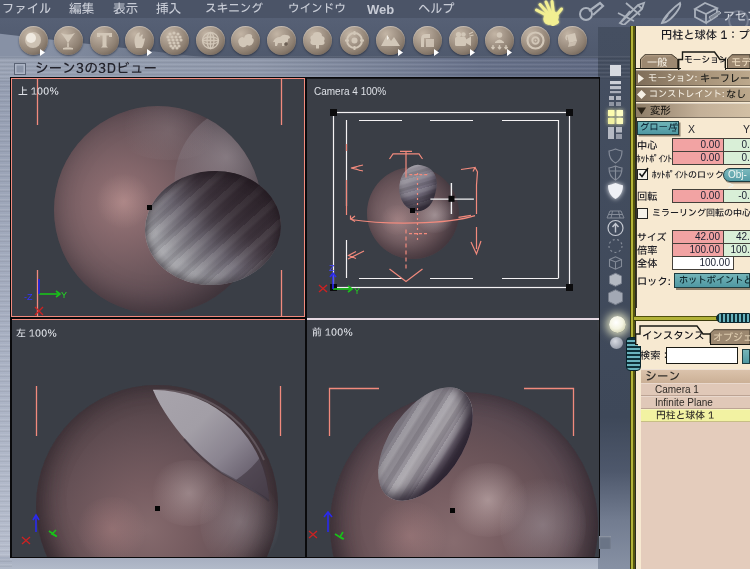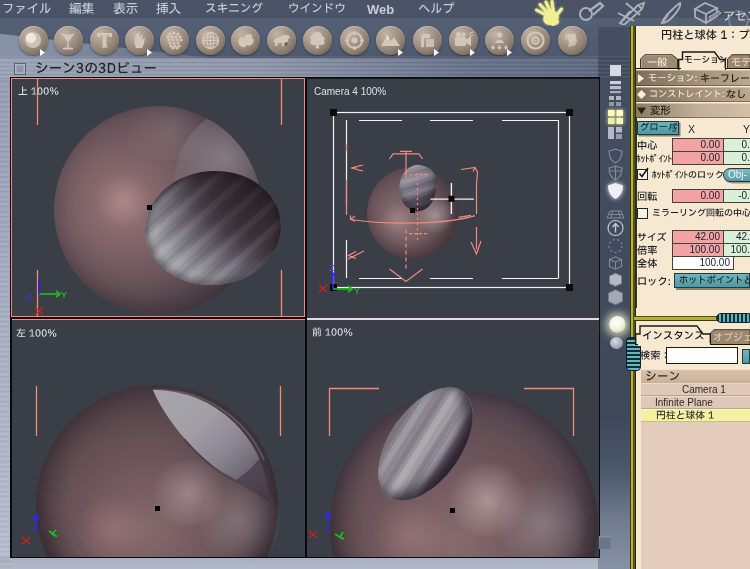--- a/index.html
+++ b/index.html
@@ -579,18 +579,18 @@
     <path d="M2.6 2.2H3.6V3.1H2.6V4.3H2.7L2.9 4.1Q3.0 4.0 3.0 4.0Q3.2 4.0 3.2 4.2L3.8 5.7L3.2 6.2L2.7 4.7Q2.7 4.7 2.6 4.7Q2.6 4.7 2.6 4.7V9.8H1.8V4.9H1.7Q1.6 5.7 1.4 6.3Q1.2 6.9 0.8 7.6L0.3 6.8Q1.5 5.1 1.7 3.1H0.5V2.2H1.8V0.4H2.6ZM7.2 6.9Q7.4 7.5 8.0 8.0Q8.6 8.5 9.7 9.0L9.2 9.8Q7.9 9.1 7.3 8.5Q6.7 7.9 6.6 7.1H6.5Q6.5 7.9 5.9 8.5Q5.2 9.1 4.1 9.8L3.6 9.0Q4.6 8.5 5.2 8.0Q5.7 7.5 6.0 6.9H4.0V4.3H6.2V3.6H4.9V3.0Q4.6 3.2 4.1 3.5L3.6 2.8Q4.6 2.2 5.2 1.6Q5.8 1.0 6.1 0.4H7.1Q7.4 1.0 8.1 1.6Q8.8 2.2 9.9 2.8L9.4 3.6Q8.8 3.2 8.4 2.9V3.6H7.0V4.3H9.2V6.9ZM6.6 1.0Q6.4 1.5 6.1 1.9Q5.7 2.4 5.2 2.8H8.1Q7.5 2.3 7.1 1.9Q6.8 1.4 6.6 1.0ZM4.8 6.2H6.1Q6.2 6.1 6.2 5.9V5.0H4.8ZM8.4 5.0H7.0V5.9Q7.0 6.1 7.0 6.2H8.4Z M15.7 1.2H20.0V2.1H15.7V2.8H19.7V4.9H18.8V3.6H15.8Q14.9 4.5 14.0 5.1Q14.5 5.5 14.8 5.7Q16.0 4.8 17.2 3.8L17.9 4.3Q16.5 5.5 15.2 6.3Q16.5 6.3 18.1 6.2L17.9 6.0Q17.6 5.6 17.4 5.4L18.0 5.0Q19.0 5.9 19.8 7.0L19.1 7.5Q18.9 7.1 18.6 6.8Q17.4 7.0 15.7 7.1V9.8H14.7V7.1Q12.9 7.2 11.0 7.2L10.8 6.4Q12.7 6.4 13.6 6.4Q13.7 6.3 13.8 6.3Q13.9 6.2 14.0 6.1Q13.2 5.6 12.0 4.9L12.6 4.3Q13.1 4.6 13.2 4.7Q14.0 4.1 14.6 3.6H11.7V4.9H10.9V2.8H14.8V2.1H10.6V1.2H14.8V0.4H15.7ZM17.1 7.4Q18.4 8.0 19.8 8.9L19.3 9.6Q18.1 8.8 16.5 8.0ZM10.8 8.8Q12.3 8.2 13.4 7.4L14.0 7.9Q13.0 8.8 11.3 9.6Z M24.8 3.1V2.9Q24.8 2.6 24.9 2.4Q25.1 2.2 25.5 2.2Q25.9 2.2 26.1 2.4Q26.2 2.6 26.2 2.9V3.1Q26.2 3.4 26.1 3.6Q25.9 3.8 25.5 3.8Q25.1 3.8 24.9 3.6Q24.8 3.4 24.8 3.1ZM24.8 7.3V7.2Q24.8 6.9 24.9 6.7Q25.1 6.5 25.5 6.5Q25.9 6.5 26.1 6.7Q26.2 6.9 26.2 7.2V7.3Q26.2 7.6 26.1 7.8Q25.9 8.0 25.5 8.0Q25.1 8.0 24.9 7.8Q24.8 7.6 24.8 7.3Z" fill="#1c1c22"></path>
   </svg>
 <div class="abs" style="left:666px;top:347px;width:72px;height:17px;background:#ffffff;border:1.6px solid #1a1a14;box-sizing:border-box;"></div>
 <div class="abs" style="left:742px;top:349px;width:8px;height:15px;background:linear-gradient(180deg,#74b4b8,#4f98a2);border:1px solid #1c3c40;box-sizing:border-box;"></div>
 <div class="abs" style="left:641px;top:368.5px;width:109px;height:14.5px;background:linear-gradient(180deg,#dcc4ad,#cbb096);box-shadow:inset 0 1px 0 rgba(255,255,255,.5);"></div>
 <svg style="position:absolute;left:645px;top:369.5px;overflow:visible" width="37" height="15">
     <path d="M5.7 3.5Q4.1 2.7 2.2 2.1L2.7 1.0Q3.5 1.3 4.4 1.6Q5.4 2.0 6.2 2.5ZM1.8 9.3Q3.9 9.0 5.4 8.3Q6.8 7.6 7.9 6.3Q9.0 5.1 9.8 3.2L10.9 3.9Q10.0 5.9 8.8 7.2Q7.7 8.6 6.0 9.4Q4.4 10.2 2.2 10.6ZM4.8 6.5Q4.0 6.1 3.0 5.7Q2.1 5.4 1.3 5.1L1.7 4.0Q2.5 4.2 3.5 4.6Q4.5 5.0 5.3 5.4Z M22.4 6.5H13.0V5.3H22.4Z M28.8 4.5Q27.2 3.4 25.2 2.5L25.9 1.4Q27.7 2.3 29.5 3.5ZM25.4 9.1Q27.5 8.7 28.9 8.0Q30.3 7.2 31.4 6.0Q32.4 4.8 33.1 2.9L34.2 3.6Q33.4 5.6 32.3 6.9Q31.2 8.2 29.6 9.1Q28.0 9.9 25.8 10.3Z" fill="#33302c"></path>
   </svg>
 <div class="abs" style="left:641px;top:383px;width:109px;height:186px;background:#e4ccbc;"></div>
 <div class="abs" style="left:641px;top:383px;width:109px;height:13px;background:#e0c8b8;box-shadow:inset 0 -1px 0 rgba(120,95,80,.35), inset 0 1px 0 rgba(255,255,255,.3);"></div>
-<div class="abs" style="left:655px;top:384px;color:#2e2a26;font-size:10px;font-family:'Liberation Sans';margin-left:27px;">Camera 1</div>
+<div class="abs" style="left:655px;top:384px;color:#2e2a26;font-size:10px;font-family:'Liberation Sans';">Camera 1</div>
 <div class="abs" style="left:641px;top:396px;width:109px;height:13px;background:#e0c8b8;box-shadow:inset 0 -1px 0 rgba(120,95,80,.35), inset 0 1px 0 rgba(255,255,255,.3);"></div>
 <div class="abs" style="left:655px;top:397px;color:#2e2a26;font-size:10px;font-family:'Liberation Sans';">Infinite Plane</div>
 <div class="abs" style="left:641px;top:409px;width:109px;height:13px;background:#f2f2a2;box-shadow:inset 0 -1px 0 rgba(120,95,80,.35), inset 0 1px 0 rgba(255,255,255,.3);"></div>
 <svg style="position:absolute;left:656px;top:410px;overflow:visible" width="60" height="13">
     <path d="M0.9 0.8H8.9V8.2Q8.9 8.7 8.7 9.0Q8.4 9.2 7.9 9.2H6.0L5.8 8.3H8.0V5.2H1.8V9.3H0.9ZM1.8 1.7V4.3H4.4V1.7ZM5.3 1.7V4.3H8.0V1.7Z M17.2 2.3Q16.3 1.6 15.1 1.0L15.6 0.4Q16.1 0.6 16.7 0.9Q17.2 1.3 17.6 1.6ZM14.0 5.5 13.4 6.0 12.6 4.5Q12.6 4.5 12.6 4.5Q12.6 4.5 12.6 4.6V9.4H11.8V4.6H11.7Q11.6 5.4 11.4 6.0Q11.1 6.6 10.6 7.3L10.1 6.5Q10.8 5.6 11.2 4.7Q11.5 3.9 11.6 3.0H10.3V2.2H11.8V0.4H12.6V2.2H13.8V3.0H12.6V4.1H12.6L12.8 4.0Q13.0 3.9 13.0 3.9Q13.2 3.9 13.2 4.1ZM16.8 6.0V8.3H19.2V9.1H13.7V8.3H16.0V6.0H14.1V5.2H16.0V3.2H14.0V2.4H19.1V3.2H16.8V5.2H18.8V6.0Z M27.9 8.7Q26.2 8.9 24.6 8.9Q22.8 8.9 22.0 8.4Q21.1 7.9 21.1 6.8Q21.1 6.1 21.7 5.5Q22.3 4.8 23.4 4.3Q23.2 3.7 23.1 2.8Q22.9 2.0 22.9 0.7H24.0V1.1Q24.0 2.9 24.3 3.9Q25.7 3.4 27.5 3.0L27.7 4.0Q25.8 4.4 24.6 4.8Q23.3 5.3 22.7 5.8Q22.1 6.3 22.1 6.8Q22.1 7.4 22.7 7.7Q23.3 8.0 24.6 8.0Q26.1 8.0 27.8 7.7Z M38.9 7.9 38.4 8.7Q37.6 8.0 37.2 7.5Q36.8 6.9 36.5 6.4Q36.3 5.9 36.2 5.2H36.1V8.4Q36.1 8.9 35.9 9.1Q35.7 9.3 35.2 9.3H33.9L33.7 8.4H35.2V3.0H32.7V2.2H35.2V0.4H36.1V2.2H38.8V3.0H36.1Q36.1 4.1 36.6 5.1Q37.3 4.3 37.9 3.3L38.6 3.8Q38.0 4.8 37.0 5.8Q37.6 6.8 38.9 7.9ZM37.8 2.2Q37.5 1.9 37.2 1.5Q36.8 1.2 36.4 1.0L37.0 0.5Q37.4 0.7 37.7 1.0Q38.1 1.3 38.4 1.6ZM33.0 6.7Q31.7 7.5 29.9 8.3L29.7 7.5Q30.2 7.3 30.9 6.9V4.5H29.8V3.7H30.9V1.6H29.7V0.8H32.8V1.6H31.7V3.7H32.7V4.5H31.7V6.5Q32.3 6.2 32.9 5.9ZM34.2 5.6Q33.6 4.6 32.9 4.0L33.6 3.5Q34.3 4.2 34.8 5.1ZM35.0 6.5Q34.0 7.8 32.7 8.6L32.2 7.8Q33.5 7.1 34.5 5.9Z M42.4 0.5Q42.1 1.9 41.6 3.0V9.4H40.7V4.5Q40.3 5.0 39.9 5.4L39.4 4.6Q40.2 3.8 40.7 2.7Q41.2 1.7 41.6 0.3ZM45.9 3.0Q46.4 4.7 48.7 6.8L48.1 7.6Q47.3 6.8 46.9 6.3Q46.4 5.7 46.1 5.1Q45.8 4.5 45.7 3.8H45.6V6.9H47.3V7.8H45.6V9.4H44.7V7.8H43.2V6.9H44.7V3.8H44.7Q44.5 4.9 44.0 5.7Q43.5 6.5 42.3 7.6L41.7 6.9Q44.0 4.8 44.5 3.0H42.1V2.2H44.7V0.4H45.6V2.2H48.6V3.0Z M57.7 7.7V8.6H52.9V7.7H54.9V2.2H54.8L53.1 4.0L52.4 3.4L54.3 1.4H55.9V7.7Z" fill="#2e2a26"></path>
   </svg>
 </body></html>

